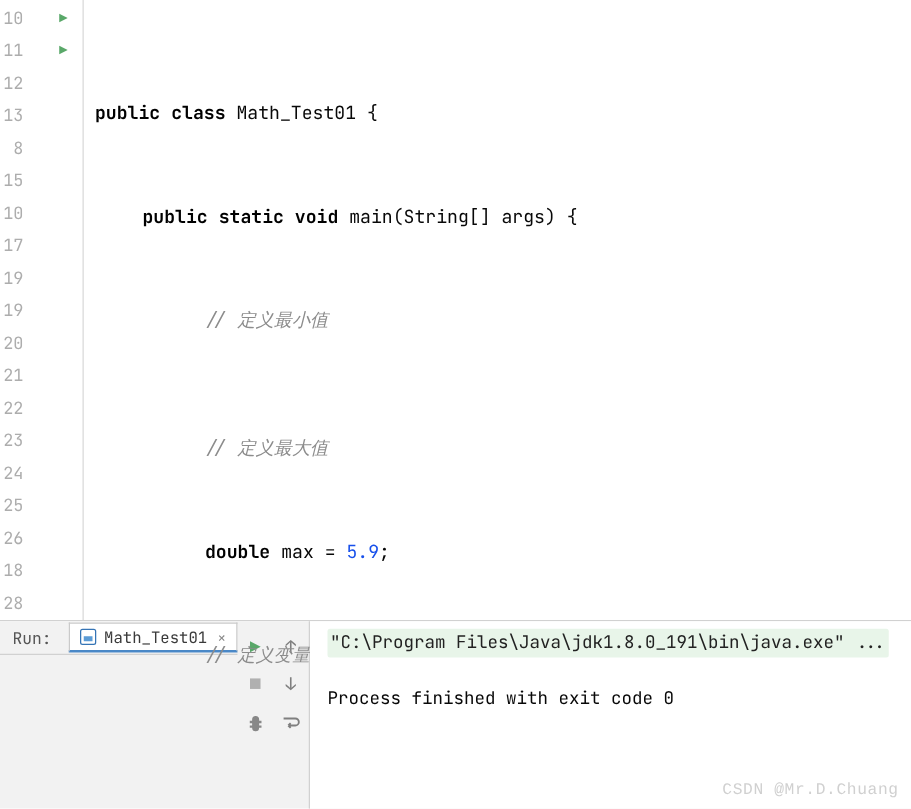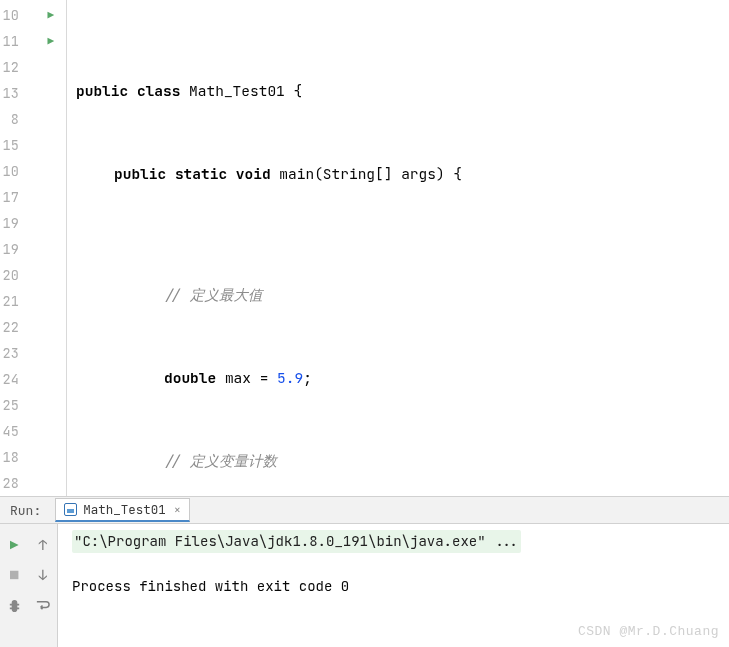--- a/index.html
+++ b/index.html
@@ -68,21 +68,21 @@
   .cmt { color: #8c8c8c; font-style: italic; }
 
   .divider {
     height: 1px;
     background: #d1d1d1;
   }
   .run-panel {
     background: #f2f2f2;
     height: 150px;
     display: flex;
-    flex-direction: column;
+    flex-direction: row;
   }
   .run-header {
     height: 27px;
     display: flex;
     align-items: center;
     padding-left: 10px;
     font-size: 13px;
     color: #383838;
     border-bottom: 1px solid #d1d1d1;
   }
@@ -226,40 +226,41 @@
       </div>
       <div class="gutter-row">
         <span class="gutter-num">24</span>
         <span class="run-glyph"></span>
       </div>
       <div class="gutter-row">
         <span class="gutter-num">25</span>
         <span class="run-glyph"></span>
       </div>
       <div class="gutter-row">
-        <span class="gutter-num">45</span>
+        <span class="gutter-num">26</span>
         <span class="run-glyph"></span>
       </div>
       <div class="gutter-row">
         <span class="gutter-num">18</span>
         <span class="run-glyph"></span>
       </div>
       <div class="gutter-row">
         <span class="gutter-num">28</span>
         <span class="run-glyph"></span>
       </div>
     </div>
 
   <div class="code-col">
     <div class="fold-line"></div>
 
     <div class="code-line" style="padding-left:12px"><span class="kw">public</span> <span class="kw">class</span> <span>Math_Test01</span><span> {</span></div>
 
     <div class="code-line" style="padding-left:50px"><span class="kw">public</span> <span class="kw">static</span> <span class="kw">void</span> <span>main</span><span>(String[] args) {</span></div>
 
+    <div class="code-line" style="padding-left:100px"><span class="cmt">// 定义最小值</span></div>
 
 
     <div class="code-line" style="padding-left:100px"><span class="cmt">// 定义最大值</span></div>
 
     <div class="code-line" style="padding-left:100px"><span class="kw">double</span><span> max = </span><span class="num">5.9</span><span>;</span></div>
 
     <div class="code-line" style="padding-left:100px"><span class="cmt">// 定义变量计数</span></div>
 
     
 

